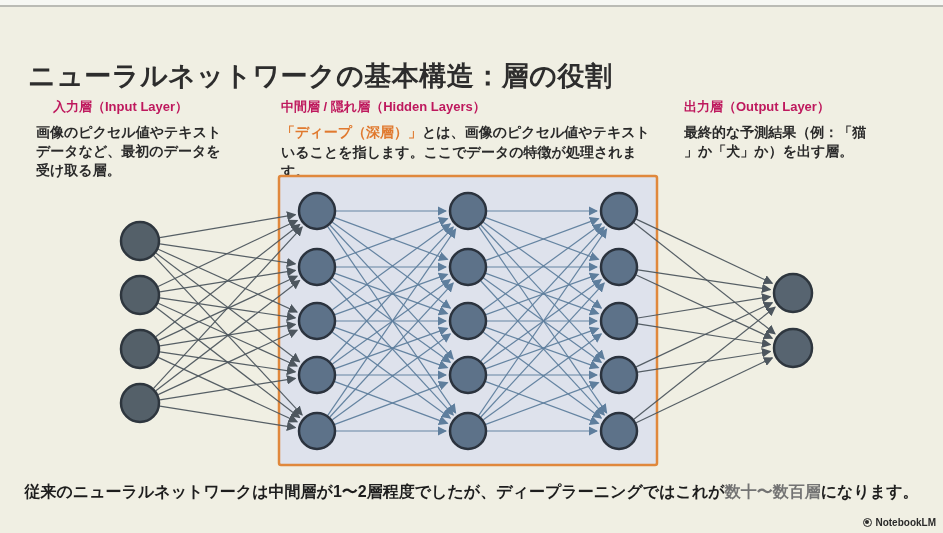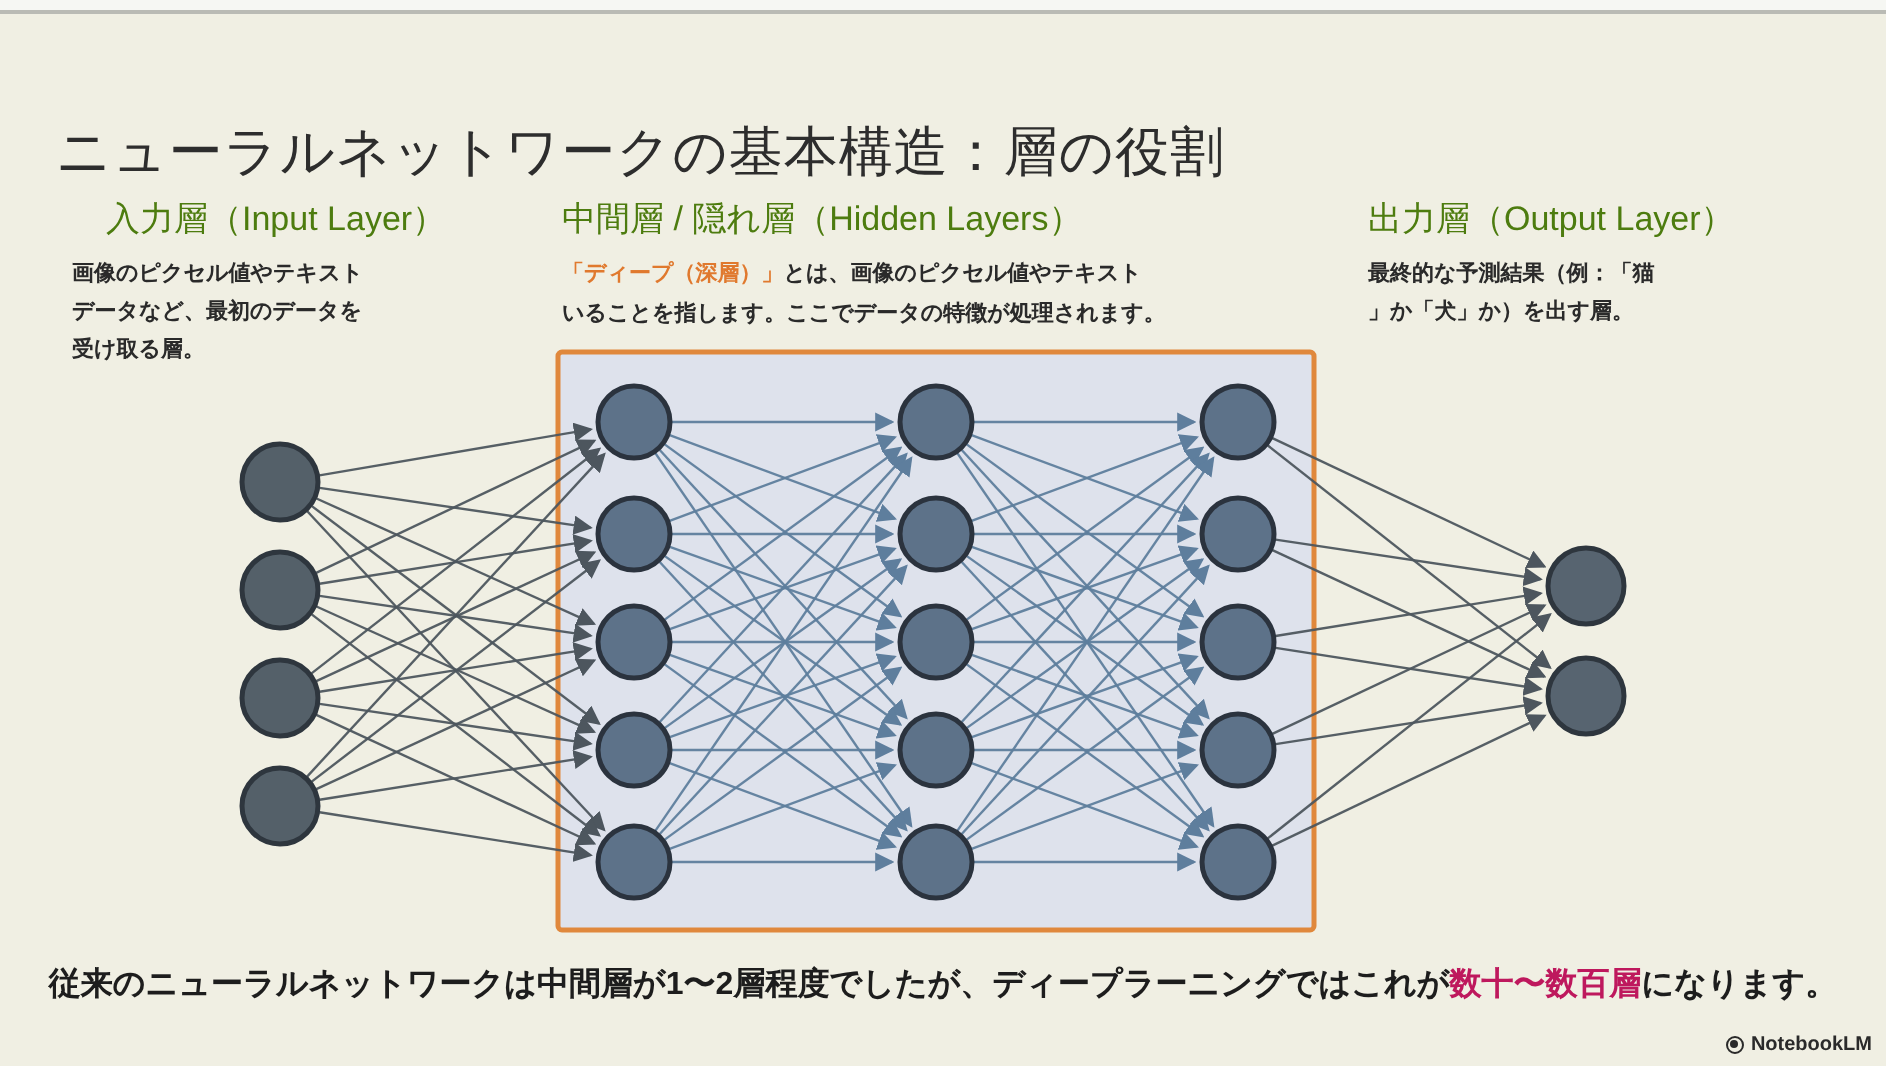--- a/index.html
+++ b/index.html
@@ -9,44 +9,44 @@
     font-family:"Liberation Sans","DejaVu Sans",sans-serif;
     color:#242424;
     position:relative;
   }
   .top-bar{
     position:absolute;left:0;top:0;width:943px;height:5px;
     background:#f6f7f3;border-bottom:2px solid #babbb5;
   }
   .page-title{
     position:absolute;left:28px;top:40px;
-    font-size:27px;font-weight:normal;color:#2d2d2d;
+    font-size:27px;font-weight:bold;color:#2d2d2d;
     letter-spacing:0.5px;white-space:nowrap;
   }
   .col{position:absolute;top:98px;}
   .col-title{
-    font-size:17px;font-weight:normal;color:#4d7c0f;
+    font-size:13px;font-weight:bold;color:#be185d;
     margin:0 0 7px 0;white-space:nowrap;
   }
   .col-desc{
-    font-size:11px;font-weight:600;line-height:19px;color:#2a2a2a;
+    font-size:14px;font-weight:600;line-height:19px;color:#2a2a2a;
   }
   .col-input{left:36px;width:235px;}
   .col-input .col-title{padding-left:17px;}
   .col-hidden{left:281px;width:376px;}
   .col-hidden .col-title{}
   .col-output{left:684px;width:220px;}
   .orange-text{color:#e0792e;font-weight:bold;font-family:Liberation Mono, monospace;}
   .net-svg{position:absolute;left:0;top:0;}
   .footer-note{
     position:absolute;left:0;top:482px;width:943px;
     text-align:center;font-size:16px;font-weight:bold;color:#1d1d1d;
     white-space:nowrap;
   }
-  .footer-note .orange-text{color:#be185d;}
+  .footer-note .orange-text{color:#737373;}
   .brand{
     position:absolute;right:7px;bottom:5px;
     display:flex;align-items:center;gap:3px;
     font-size:10px;font-weight:bold;color:#2a2a2a;padding-left:40px;
   }
   .brand-icon{
     width:9px;height:9px;border:1.6px solid #2a2a2a;border-radius:50%;
     box-sizing:border-box;position:relative;
   }
   .brand-icon::after{

